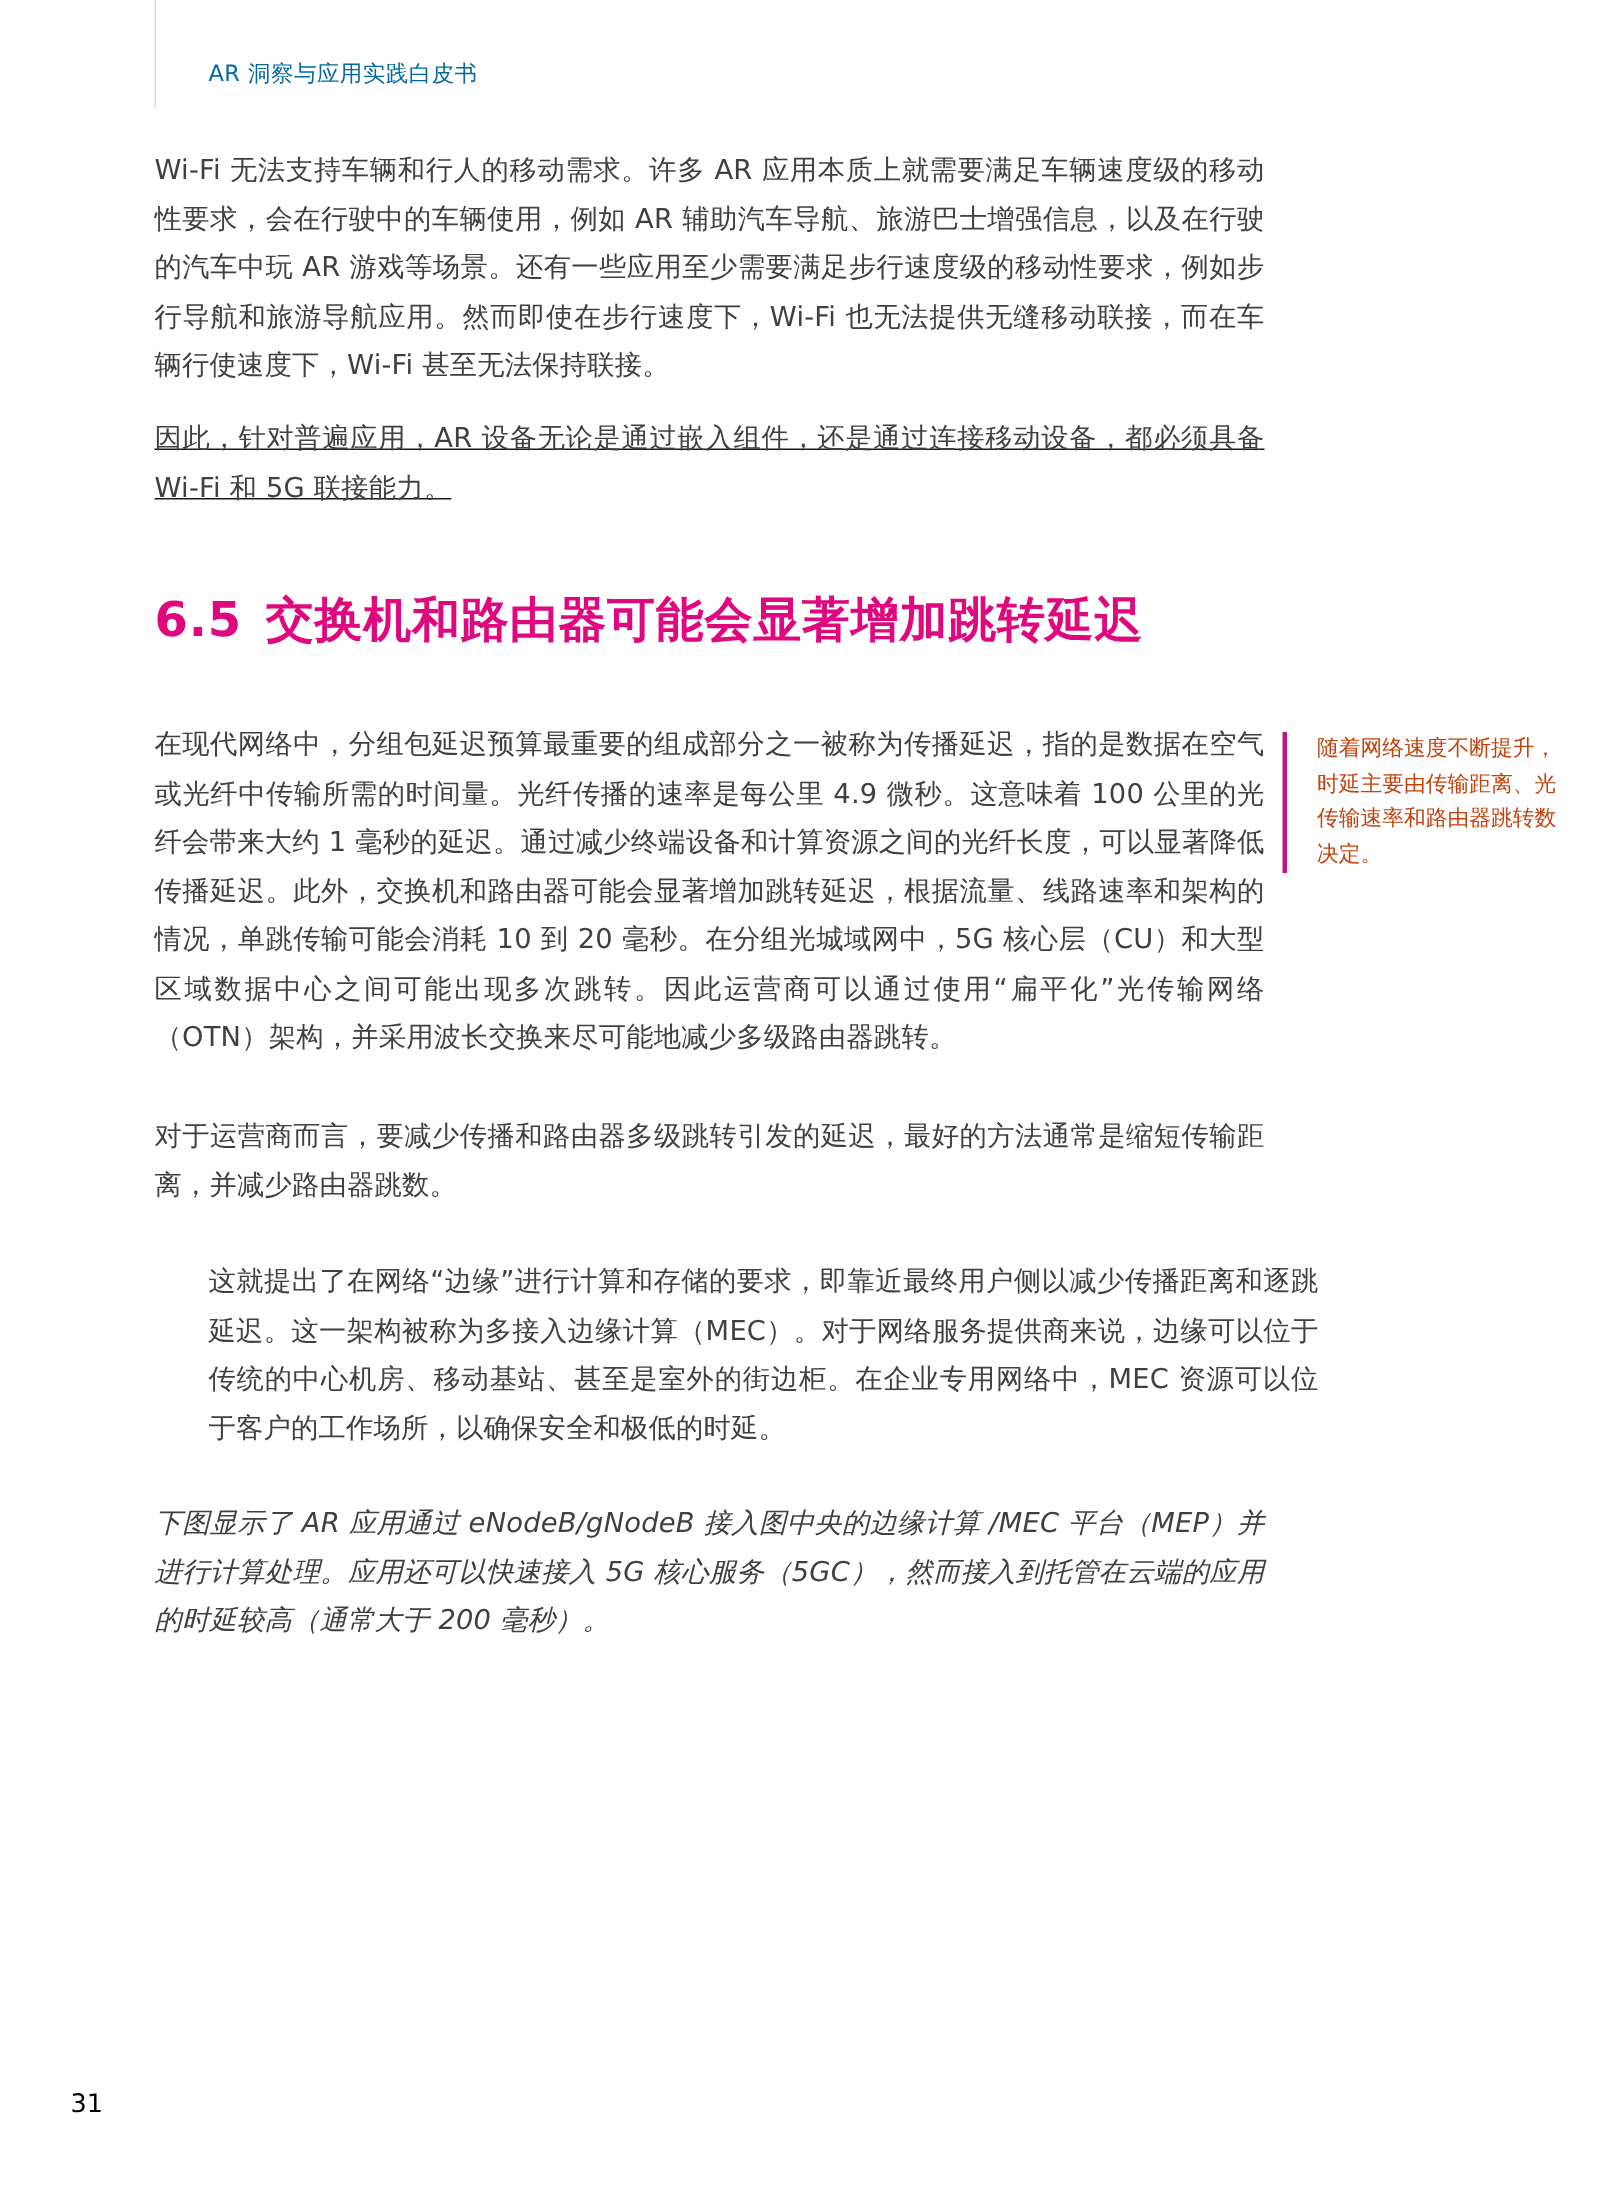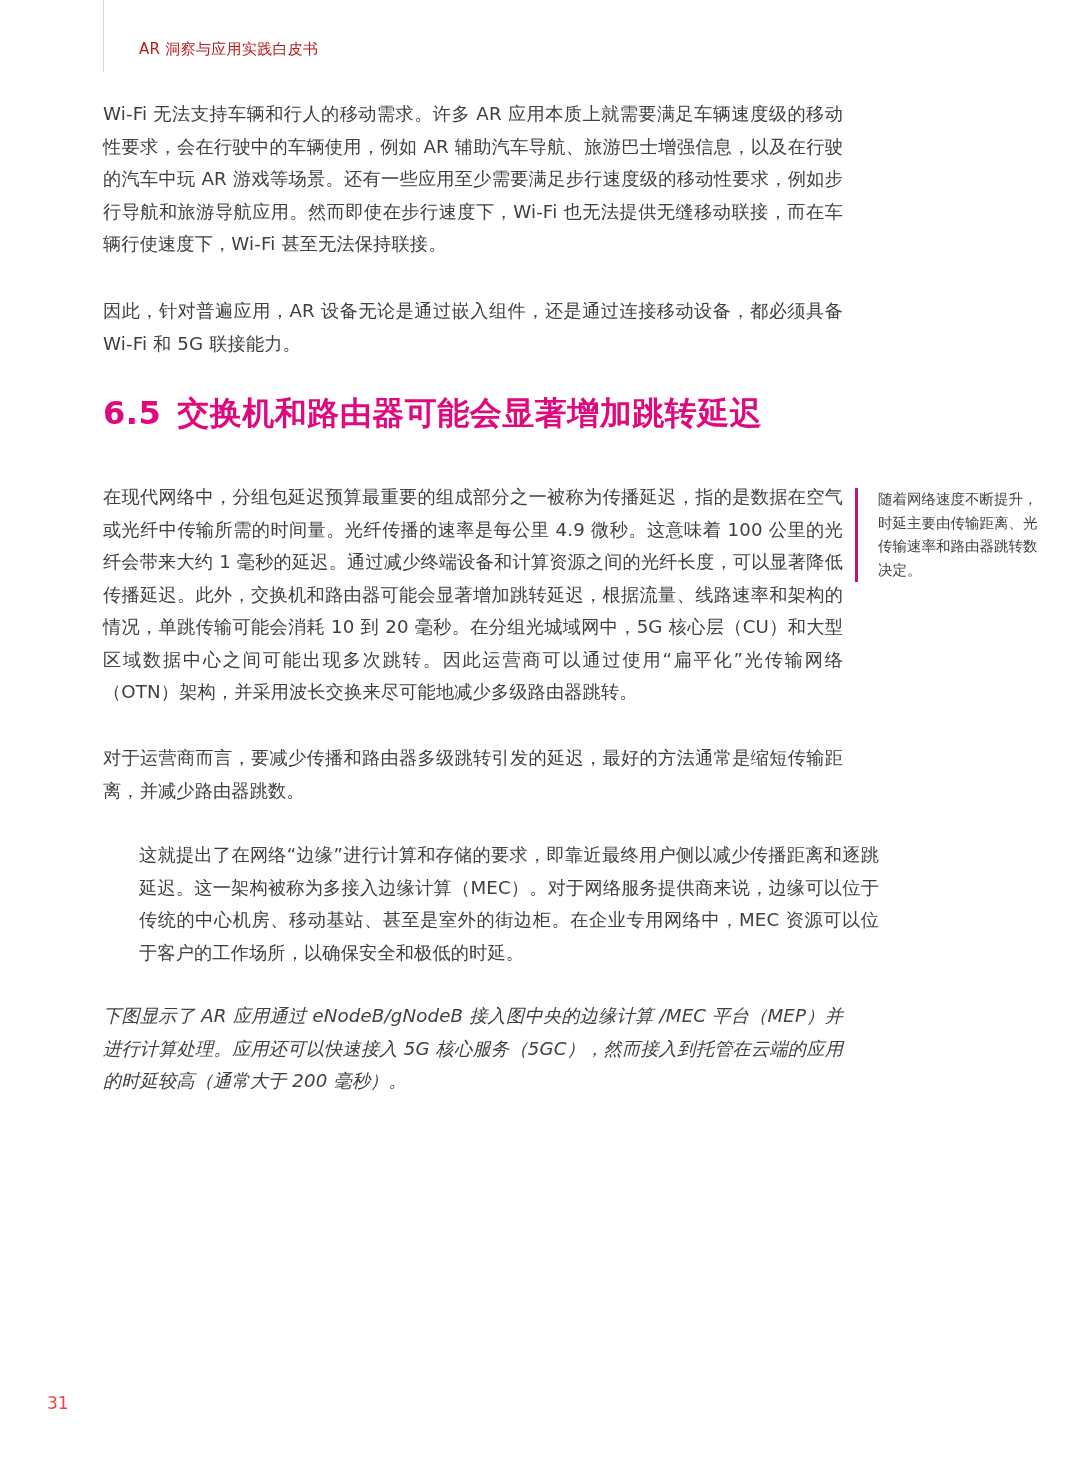--- a/index.html
+++ b/index.html
@@ -1,39 +1,39 @@
 <!DOCTYPE html>
 <html><head>
 <meta charset="utf-8">
 <style>
   html, body { margin: 0; padding: 0; background: #ffffff; }
   body { width: 1080px; height: 1466px; position: relative; overflow: hidden;
          font-family: "DejaVu Sans", "Liberation Sans", sans-serif; color: #1a1a1a; }
   .header-rule { position: absolute; left: 103px; top: 0; width: 1px; height: 72px; background: #d9d9d9; }
-  .header-title { position: absolute; left: 139px; top: 40px; font-size: 15px; color: #b91c1c; letter-spacing: 0.3px; }
+  .header-title { position: absolute; left: 139px; top: 40px; font-size: 15px; color: #0369a1; letter-spacing: 0.3px; }
   .body-col { position: absolute; left: 103px; width: 740px; }
   .para { font-size: 18.2px; line-height: 32.5px; margin: 0; color: #404040; text-align: justify; letter-spacing: 0.15px; }
   .heading { position: absolute; left: 103px; top: 392px; font-size: 32px; font-weight: bold;
              color: #e0087e; margin: 0; letter-spacing: 0.5px; white-space: nowrap; }
   .heading .num { margin-right: 16px; text-align: center; }
   .sidenote { position: absolute; left: 855px; top: 488px; width: 160px; border-left: 3px solid #c3147d;
-              padding-left: 20px; font-size: 14.5px; line-height: 23.5px; color: #404040; }
-  .page-number { position: absolute; left: 47px; top: 1393px; font-size: 17px; color: #ef4444; }
+              padding-left: 20px; font-size: 14.5px; line-height: 23.5px; color: #c2410c; }
+  .page-number { position: absolute; left: 47px; top: 1393px; font-size: 17px; color: #000000; }
 </style>
 </head>
 <body>
 
 <div class="header-rule"></div>
 <div class="header-title">AR 洞察与应用实践白皮书</div>
 
 <div class="body-col" style="top:98px;">
   <p class="para">Wi-Fi 无法支持车辆和行人的移动需求。许多 AR 应用本质上就需要满足车辆速度级的移动性要求，会在行驶中的车辆使用，例如 AR 辅助汽车导航、旅游巴士增强信息，以及在行驶的汽车中玩 AR 游戏等场景。还有一些应用至少需要满足步行速度级的移动性要求，例如步行导航和旅游导航应用。然而即使在步行速度下，Wi-Fi 也无法提供无缝移动联接，而在车辆行使速度下，Wi-Fi 甚至无法保持联接。</p>
 </div>
 
-<div class="body-col" style="top:295px;">
+<div class="body-col" style="top:277px;text-decoration:underline;">
   <p class="para">因此，针对普遍应用，AR 设备无论是通过嵌入组件，还是通过连接移动设备，都必须具备 Wi-Fi 和 5G 联接能力。</p>
 </div>
 
 <h2 class="heading">
   <span class="num">6.5</span><span>交换机和路由器可能会显著增加跳转延迟</span>
 </h2>
 
 <div class="body-col" style="top:481px;">
   <p class="para">在现代网络中，分组包延迟预算最重要的组成部分之一被称为传播延迟，指的是数据在空气或光纤中传输所需的时间量。光纤传播的速率是每公里 4.9 微秒。这意味着 100 公里的光纤会带来大约 1 毫秒的延迟。通过减少终端设备和计算资源之间的光纤长度，可以显著降低传播延迟。此外，交换机和路由器可能会显著增加跳转延迟，根据流量、线路速率和架构的情况，单跳传输可能会消耗 10 到 20 毫秒。在分组光城域网中，5G 核心层（CU）和大型区域数据中心之间可能出现多次跳转。因此运营商可以通过使用“扁平化”光传输网络（OTN）架构，并采用波长交换来尽可能地减少多级路由器跳转。</p>
 </div>

